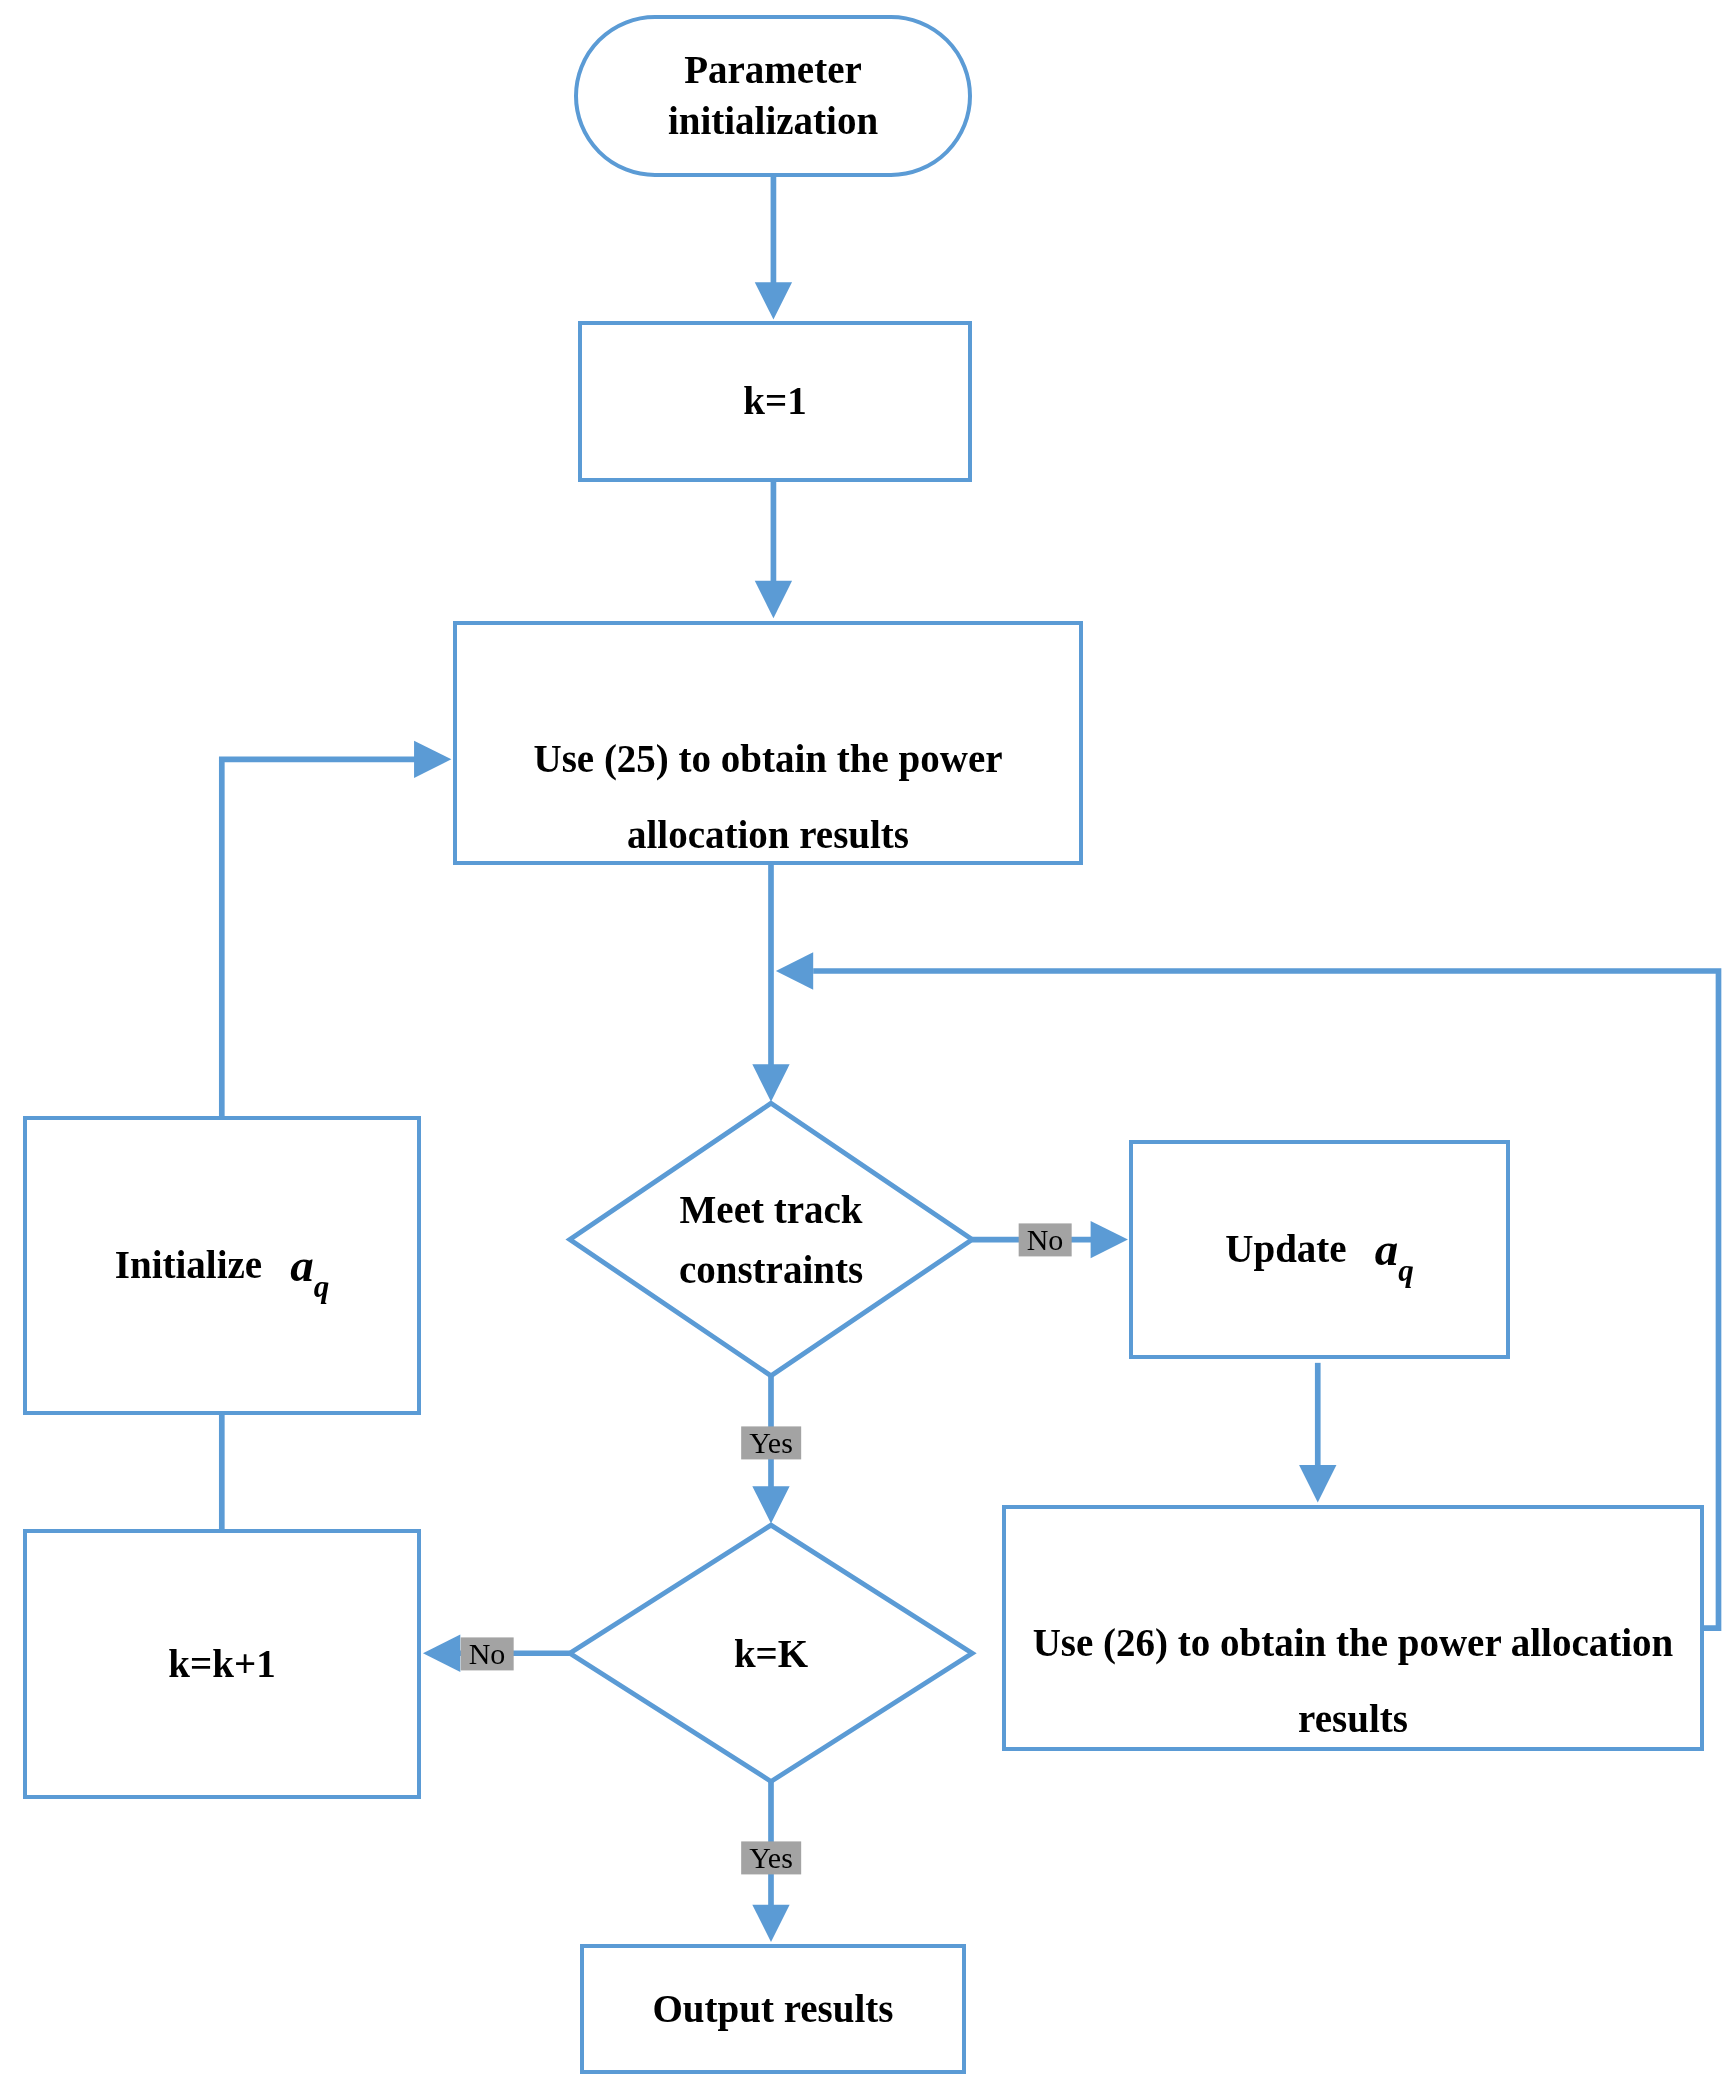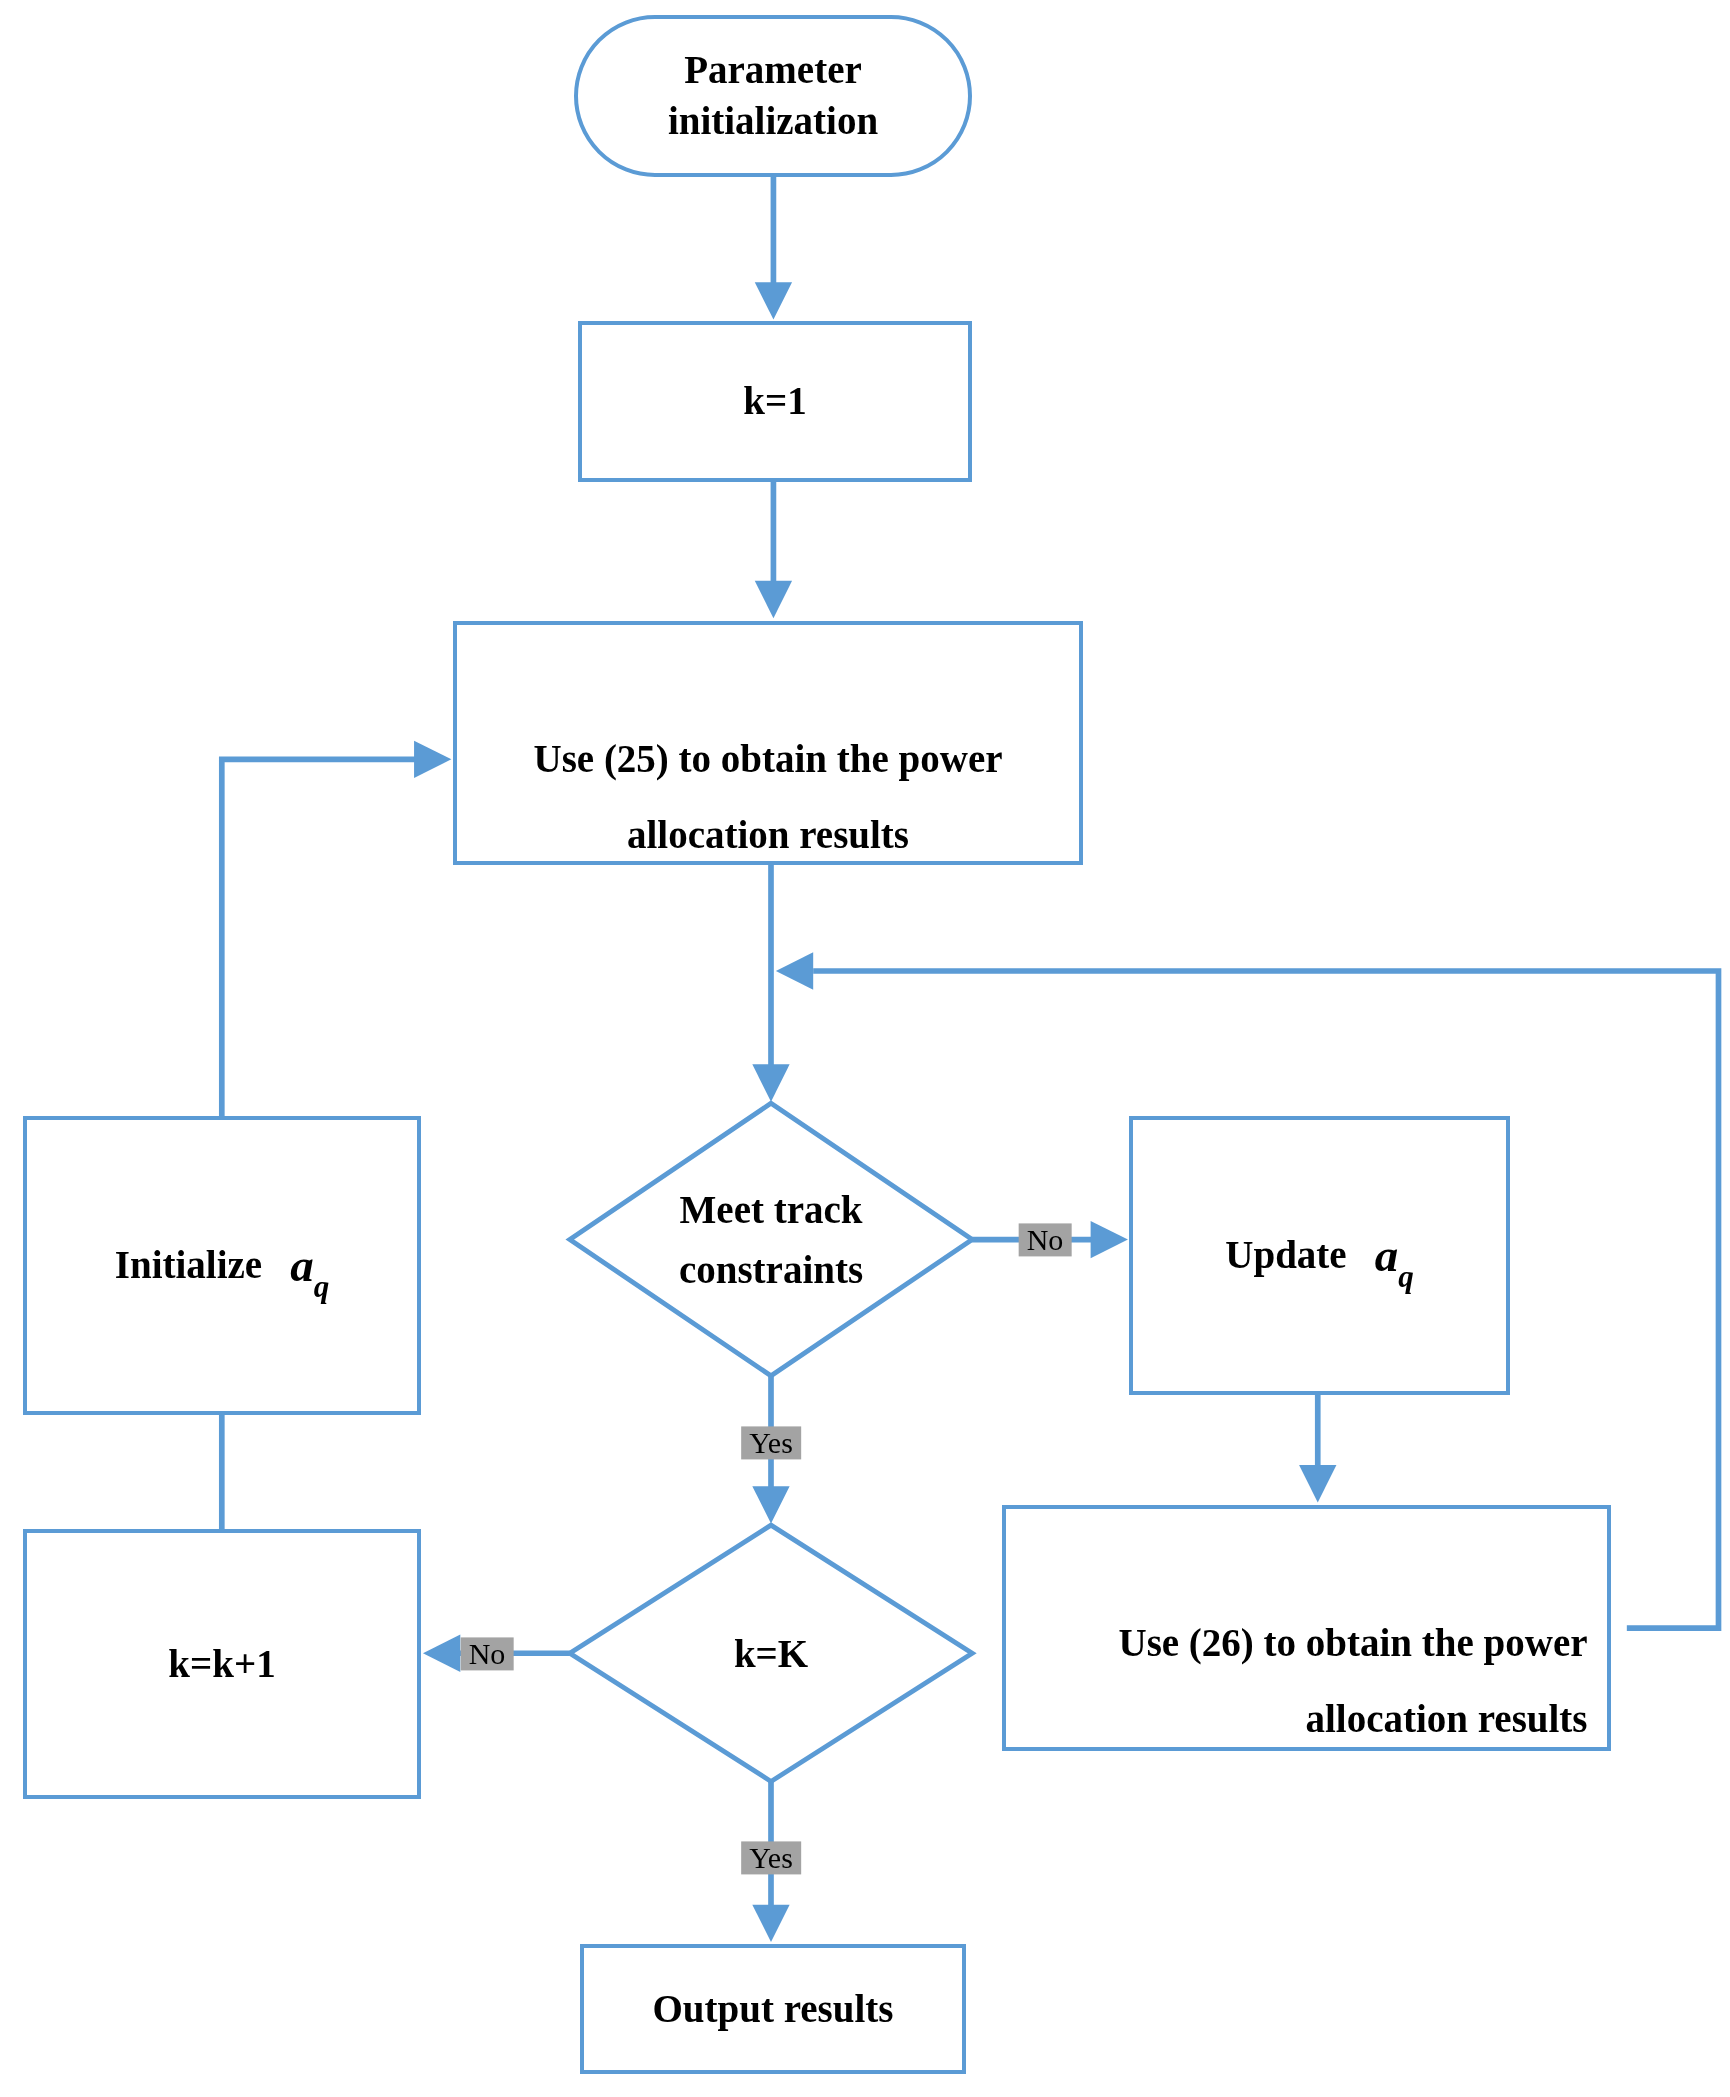--- a/index.html
+++ b/index.html
@@ -39,23 +39,23 @@
   .terminator {
     left: 574px; top: 14.6px; width: 398px; height: 162px;
     border-radius: 81px;
     padding: 16px 65px;
     line-height: 1.3;
   }
   .rect-k1     { left: 578px;  top: 321px;  width: 394px; height: 161px; }
   .rect-use25  { left: 453px;  top: 621px;  width: 630px; height: 244px; padding: 0 13px; align-items: flex-start; padding-top: 96px; line-height: 1.0; }
   .rect-use25 .wrapline, .rect-use26 .wrapline { line-height: 1.95; }
   .rect-init   { left: 23px;   top: 1116px; width: 398px; height: 299px; }
-  .rect-update { left: 1129px; top: 1116px; width: 381px; height: 279px; }
+  .rect-update { left: 1129px; top: 1140px; width: 381px; height: 219px; }
   .rect-kk1    { left: 23px;   top: 1529px; width: 398px; height: 270px; }
-  .rect-use26  { left: 1002px; top: 1505px; width: 609px; height: 246px; padding: 0 19.5px; align-items: flex-start; padding-top: 96px; line-height: 1.0; text-align: right; }
+  .rect-use26  { left: 1002px; top: 1505px; width: 702px; height: 246px; padding: 0 19.5px; align-items: flex-start; padding-top: 96px; line-height: 1.0; }
   .rect-output { left: 580px;  top: 1944px; width: 386px; height: 130px; }
   .diamond-label {
     position: absolute;
     width: 292px;
     transform: translate(-50%, -50%);
     text-align: center;
     font-weight: 700;
     font-size: 39px;
     line-height: 1.55;
   }

